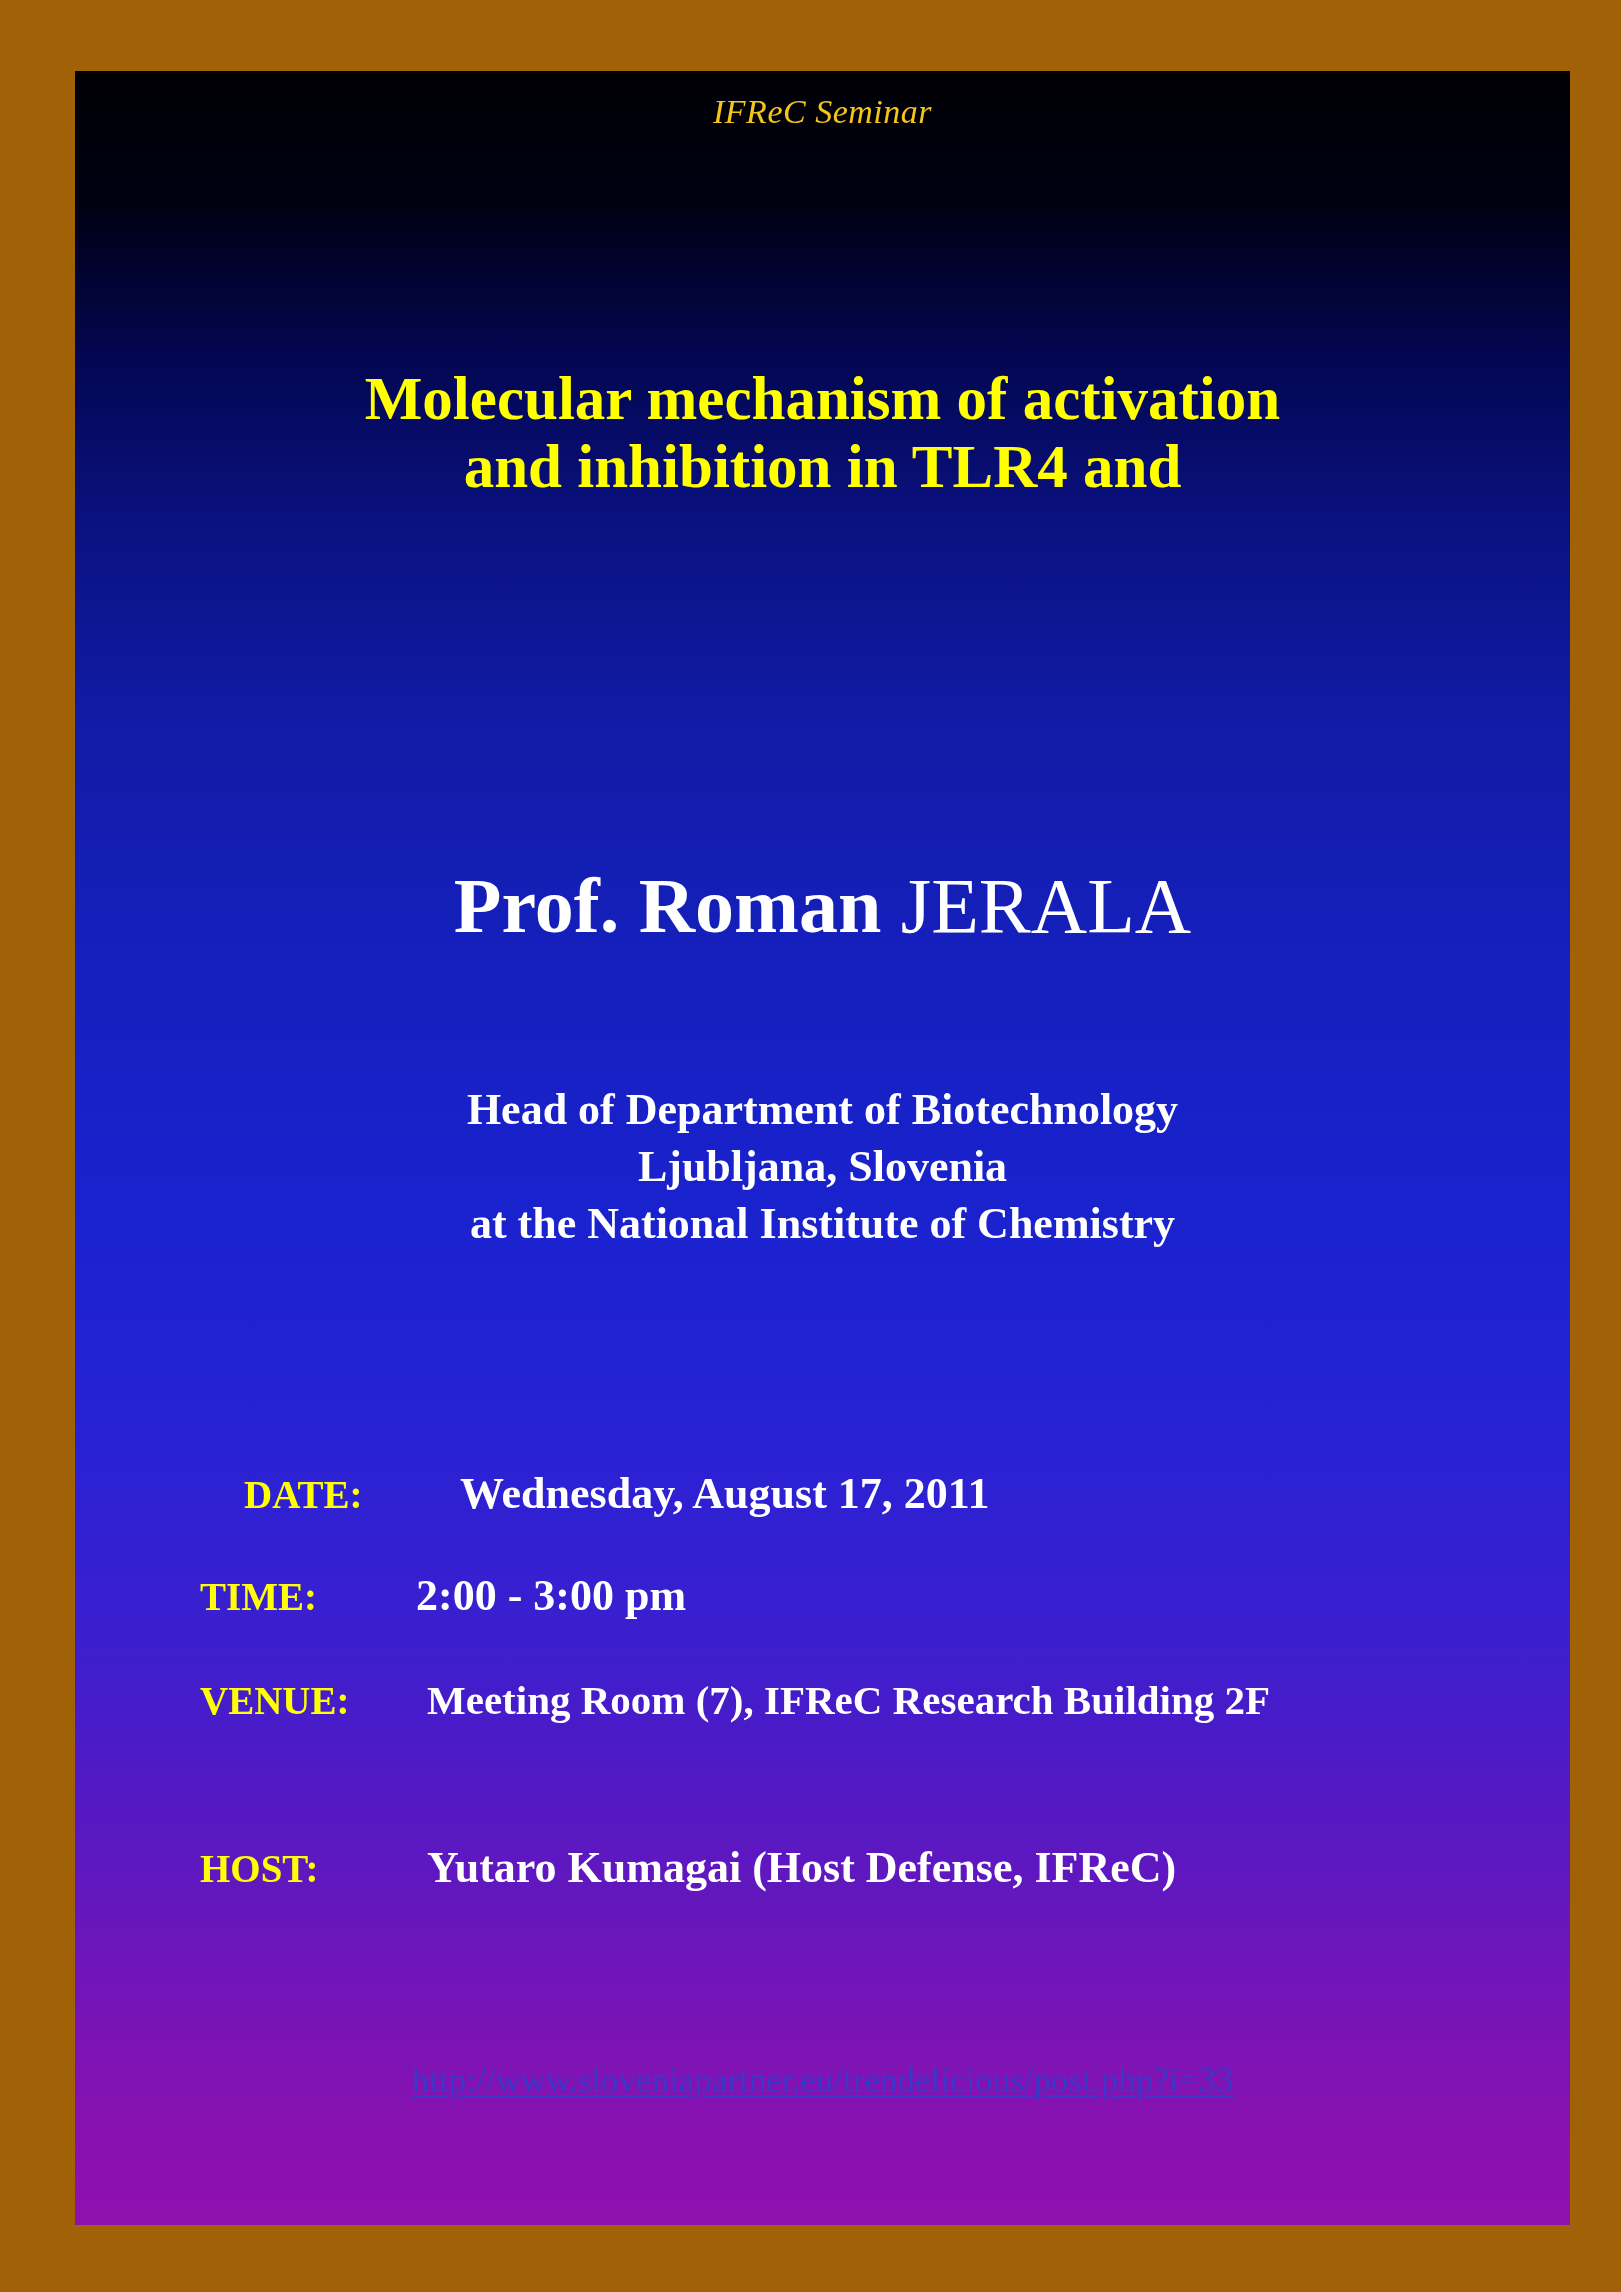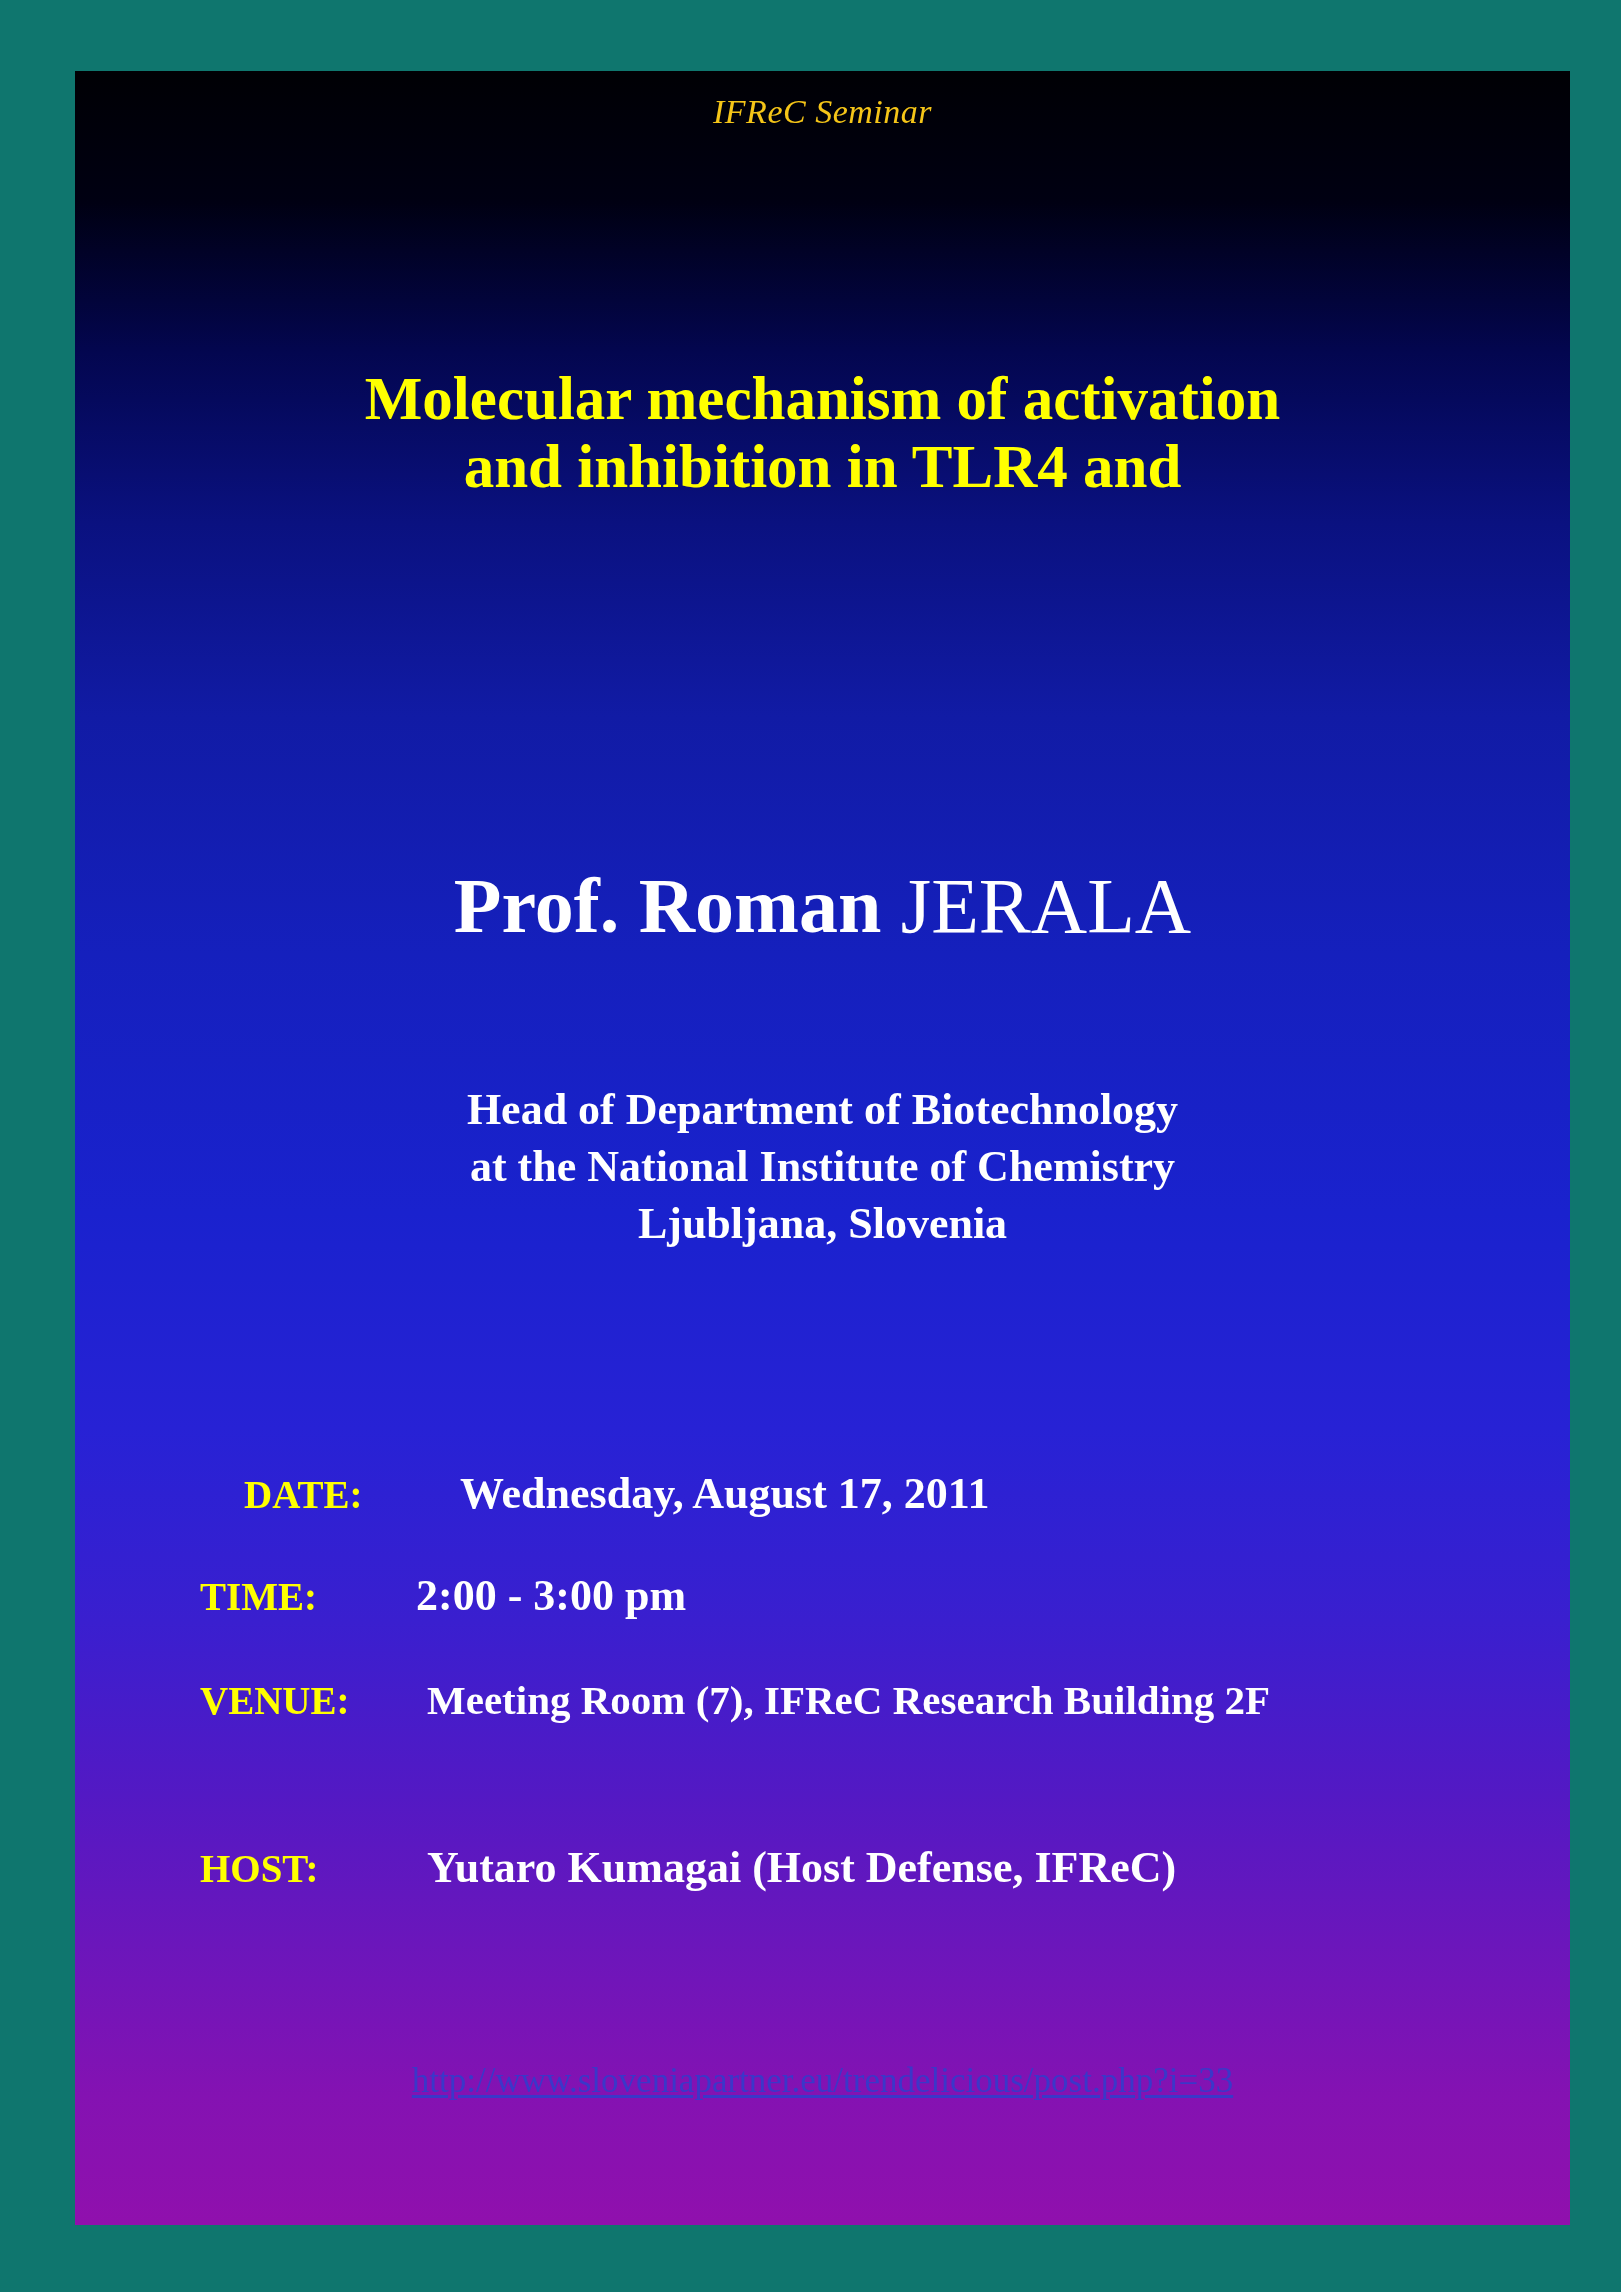--- a/index.html
+++ b/index.html
@@ -10,21 +10,21 @@
   body {
     width: 1621px;
     height: 2293px;
     font-family: "Liberation Serif", serif;
     overflow: hidden;
   }
   .page {
     position: relative;
     width: 1621px;
     height: 2293px;
-    background: #0f766e;
+    background: #a16207;
     box-sizing: border-box;
   }
   .poster {
     position: absolute;
     left: 75px;
     top: 71px;
     width: 1495px;
     height: 2154px;
     background: linear-gradient(to bottom,
         #000004 0%,
@@ -170,22 +170,22 @@
     </div>
 
     <div class="speaker">
       <span class="prof">Prof.</span>
       <span class="given">Roman</span>
       <span class="family">JERALA</span>
     </div>
 
     <div class="affiliation">
       <div>Head of Department of Biotechnology</div>
+      <div>Ljubljana, Slovenia</div>
       <div>at the National Institute of Chemistry</div>
-      <div>Ljubljana, Slovenia</div>
     </div>
 
     <div class="details">
 
       <div class="row row-date">
         <span class="label">DATE:</span>
         <span class="value">Wednesday, August 17, 2011</span>
       </div>
 
       <div class="row row-time">

